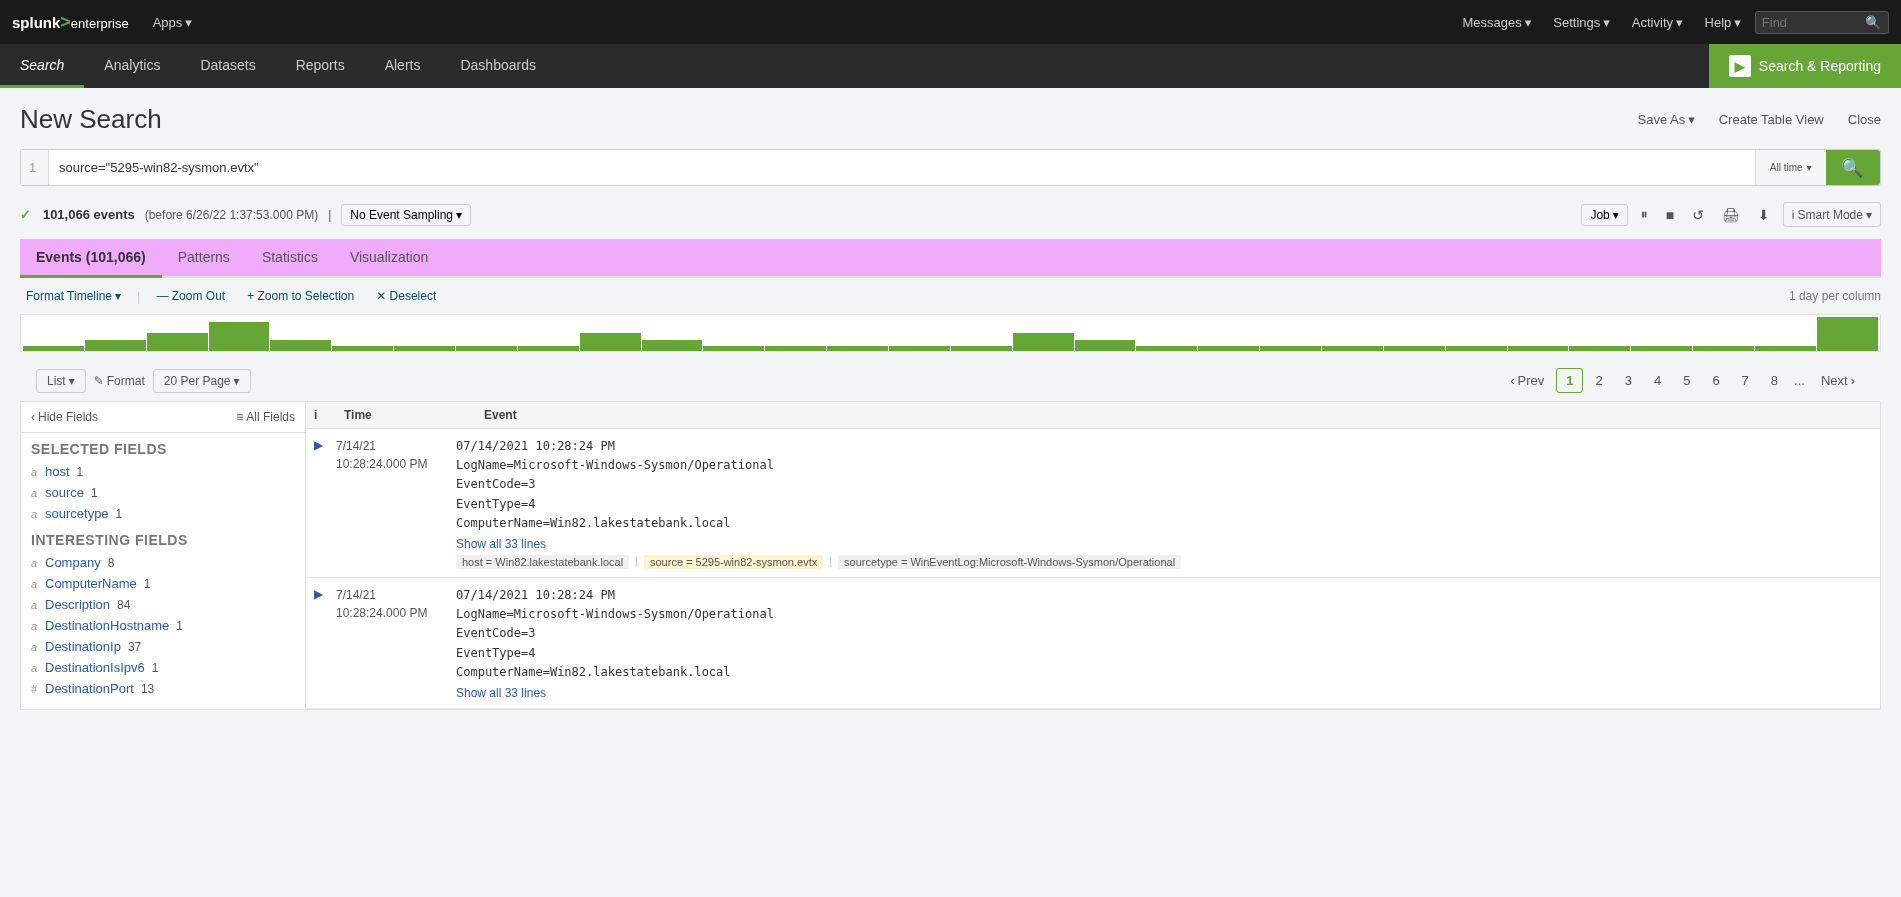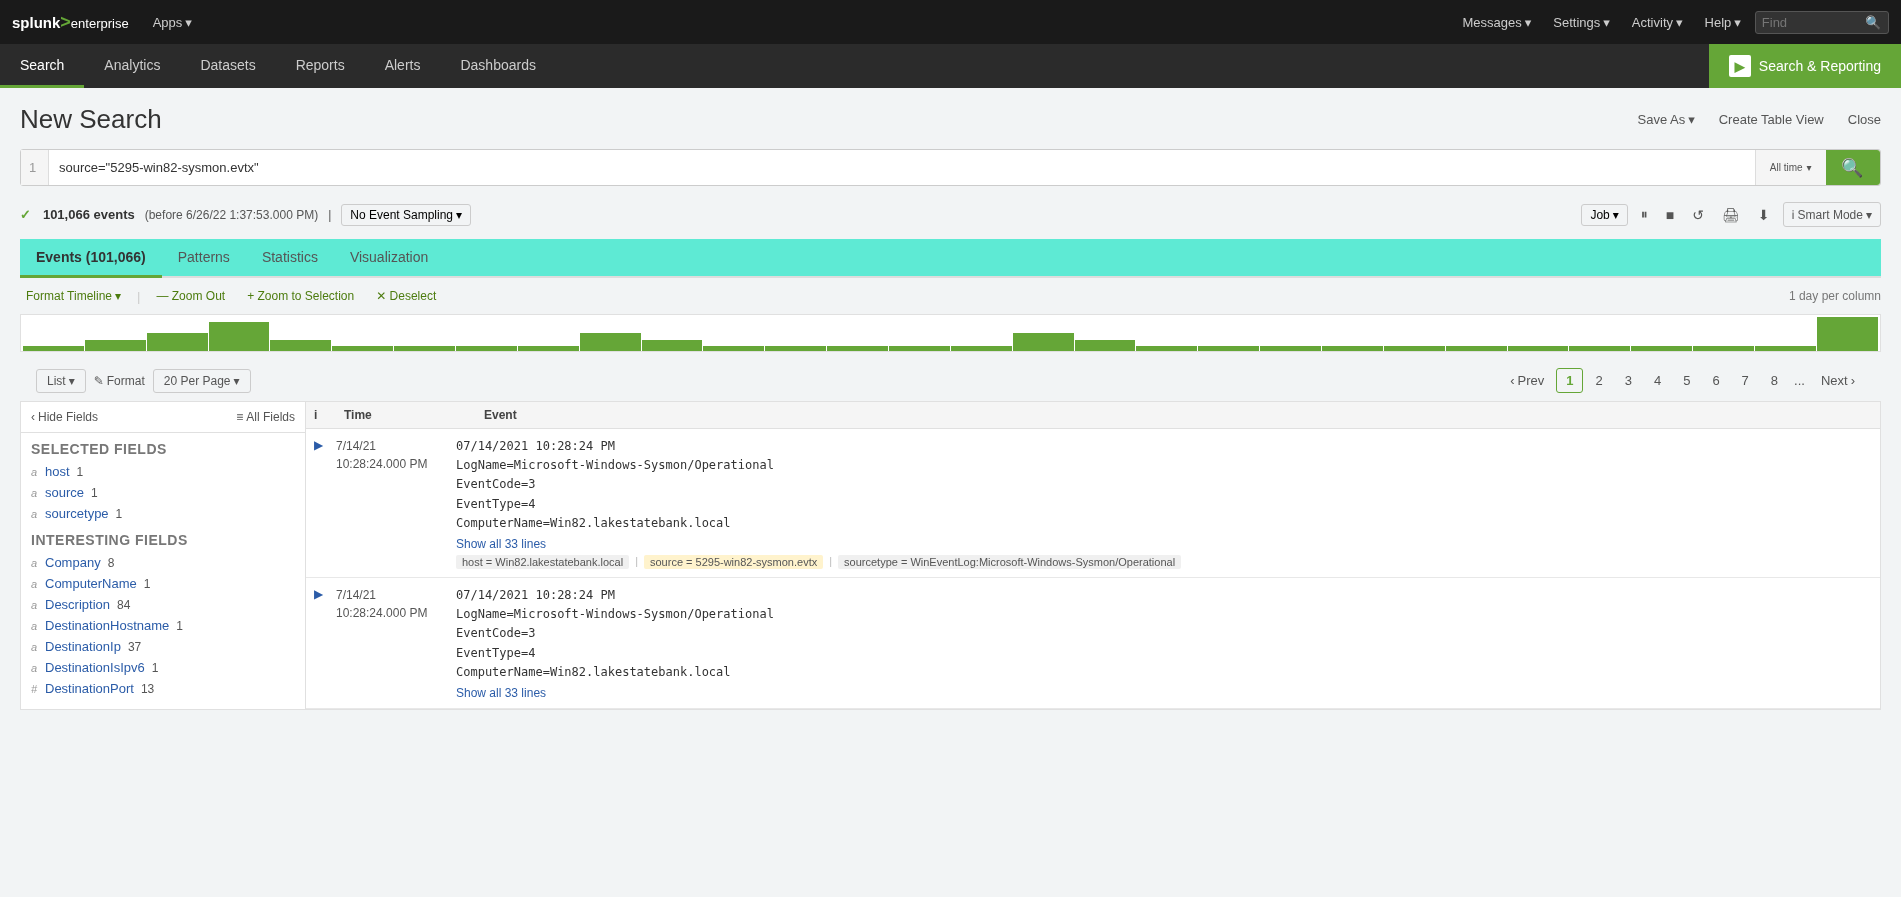--- a/index.html
+++ b/index.html
@@ -75,20 +75,21 @@
       display: flex;
       align-items: center;
       cursor: pointer;
       font-size: 14px;
       border-bottom: 3px solid transparent;
       text-decoration: none;
     }
     .sub-nav-item.active {
       color: #fff;
       border-bottom: 3px solid #65a637;
+      font-style: italic;
     }
     .sub-nav-right {
       margin-left: auto;
       display: flex;
       align-items: center;
     }
     .search-reporting-btn {
       background: #65a637;
       color: #fff;
       border: none;
@@ -256,21 +257,21 @@
       align-items: center;
       gap: 3px;
     }
 
     
     .tabs-bar {
       display: flex;
       align-items: flex-end;
       border-bottom: 2px solid #ddd;
       margin-bottom: 0;
-      background: #5eead4;
+      background: #f0abfc;
     }
     .tab-item {
       padding: 10px 16px;
       cursor: pointer;
       color: #555;
       font-size: 14px;
       border-bottom: 3px solid transparent;
       margin-bottom: -2px;
     }
     .tab-item.active {
@@ -285,21 +286,21 @@
       align-items: center;
       padding: 8px 0;
       gap: 10px;
       background: #f2f4f5;
     }
     .timeline-btn {
       background: none;
       border: none;
       cursor: pointer;
       font-size: 12px;
-      color: #4d7c0f;
+      color: #0c4a6e;
       display: flex;
       align-items: center;
       gap: 3px;
       padding: 3px 6px;
     }
     .timeline-sep { color: #ccc; }
     .timeline-label-right {
       margin-left: auto;
       font-size: 12px;
       color: #777;

